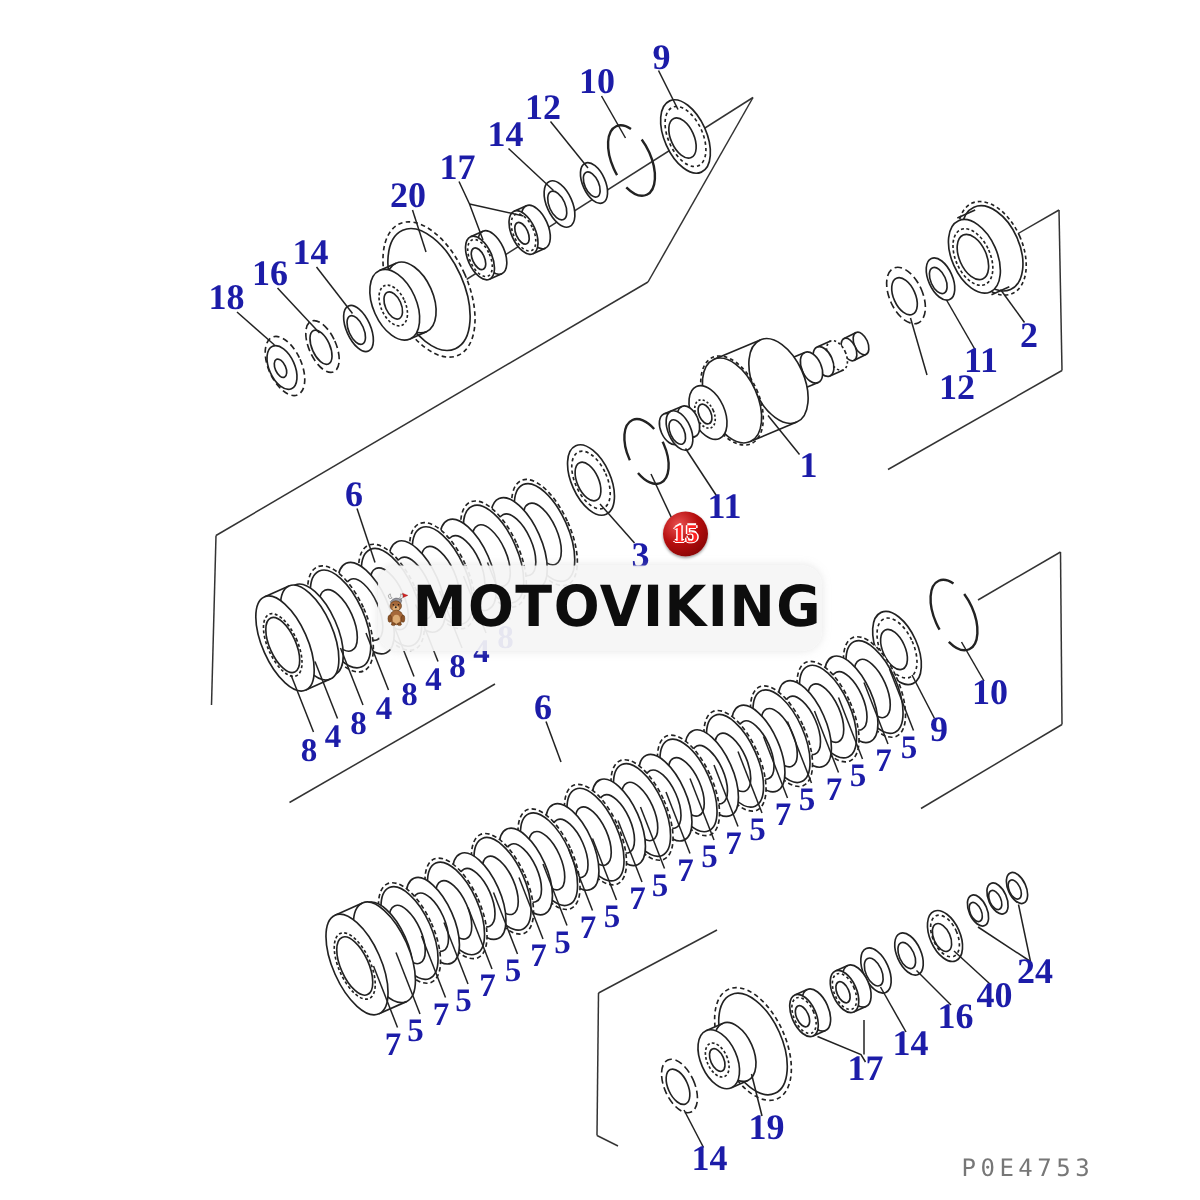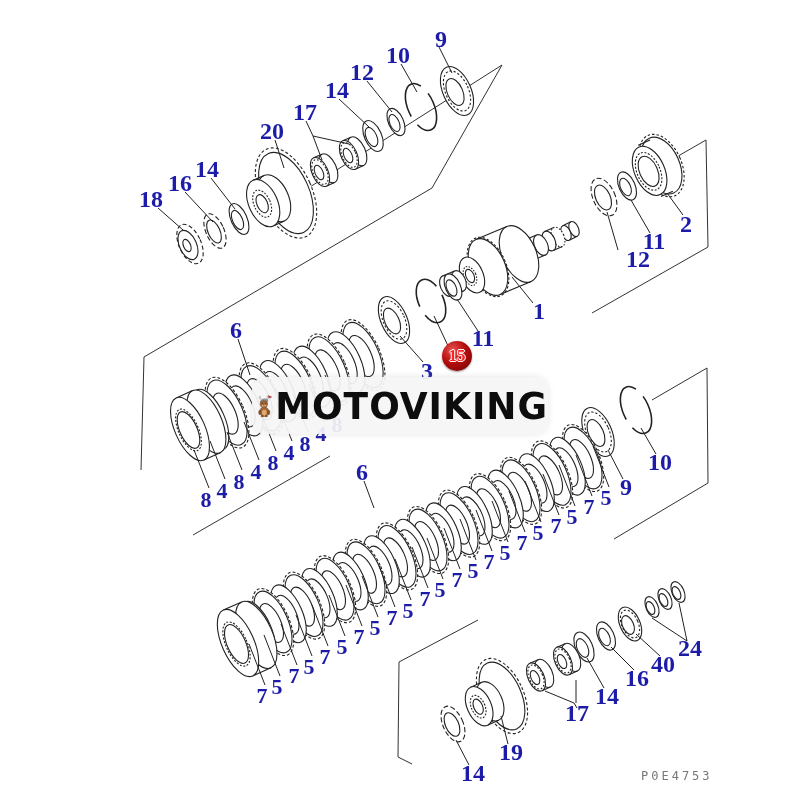--- a/index.html
+++ b/index.html
@@ -13,21 +13,21 @@
     background:radial-gradient(circle at 35% 30%, #e85050 0%, #b50d0d 45%, #6e0202 100%);
     box-shadow:0 1px 2px rgba(0,0,0,.4);text-align:center;line-height:30px;
     color:#ff2222;font-weight:bold;font-size:17px;
     text-shadow:-1px 0 #fff,1px 0 #fff,0 -1px #fff,0 1px #fff;transform:translate(-50%,-50%);}
   #watermark{position:absolute;left:252px;top:377px;width:296px;height:57px;
     background:rgba(245,245,245,0.93);border-radius:13px;display:flex;align-items:center;
     box-shadow:0 0 6px rgba(180,180,180,0.35);}
   #watermark .wm-text{font-family:"DejaVu Sans",sans-serif;font-weight:900;font-size:36px;
     letter-spacing:1px;color:#0d0d0d;margin-left:2px;transform:scaleY(1.05);}
   #figure-code{position:absolute;left:641px;top:769px;font-family:"DejaVu Sans Mono",monospace;
-    font-size:12px;letter-spacing:3px;color:#777;}
+    font-size:16px;letter-spacing:3px;color:#777;}
 </style>
 </head>
 <body>
 
 <div id="stage">
 
   <svg id="diagram-svg" width="800" height="800" viewBox="0 0 800 800">
     <g id="g-borders">
         <line x1="302" y1="192" x2="502" y2="65" stroke="#333" stroke-width="1"></line>
         <line x1="502" y1="65" x2="432" y2="188" stroke="#333" stroke-width="1"></line>

